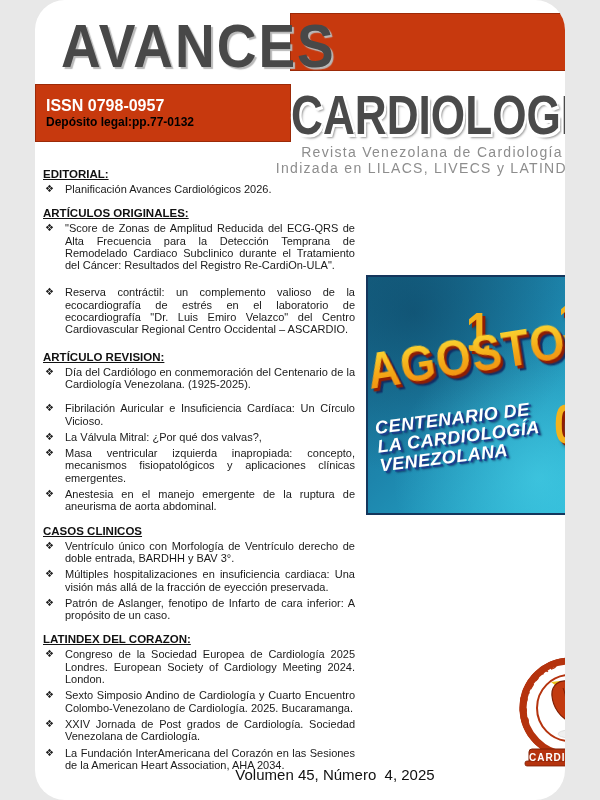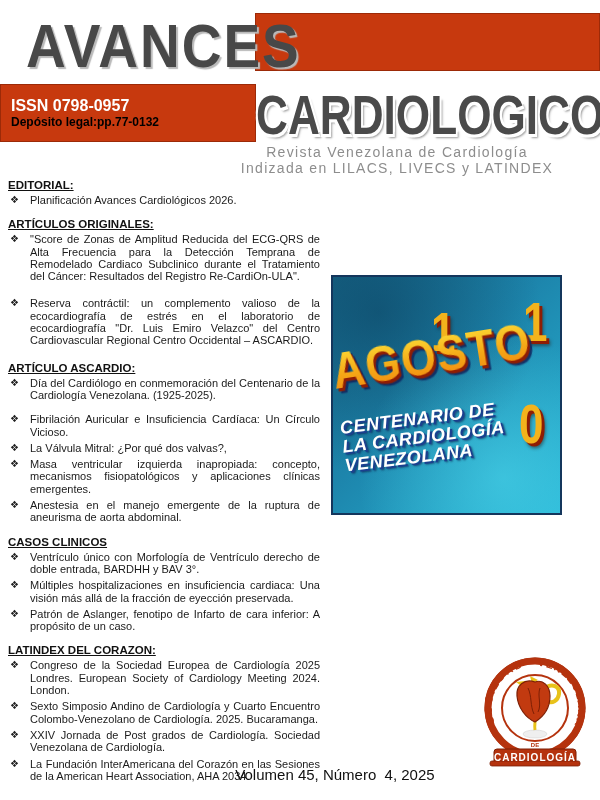--- a/index.html
+++ b/index.html
@@ -1,20 +1,21 @@
 <!DOCTYPE html>
 <html><head>
 <meta charset="utf-8">
 <style>
   * { margin:0; padding:0; box-sizing:border-box; }
   html,body { background:#e8e8e8; }
   .page {
-    position:relative; width:600px; height:800px; margin:0 auto;
+    position:relative; width:530px; height:800px; margin:0 auto;
     background:#ffffff; overflow:hidden;
     font-family:"Liberation Sans", sans-serif;
+    border-radius:30px;
   }
   
   .red-top {
     position:absolute; left:255px; top:13px; width:345px; height:58px;
     background:#c7390e; border:1px solid #9c2a08;
   }
   .title-avances {
     position:absolute; left:26px; top:10px; width:560px;
     font-size:55px; font-weight:bold; color:#484848;
     letter-spacing:2px; transform:scaleY(1.12); transform-origin:top left;
@@ -33,21 +34,21 @@
     transform:scale(0.96,1.22); transform-origin:top left;
     white-space:nowrap; letter-spacing:0px;
     text-shadow:-2px -2px 0 #fff, 2px -2px 0 #fff, -2px 2px 0 #fff, 2px 2px 0 #fff, 3px 3px 2px #9a9a9a;
   }
   .subtitle { position:absolute; left:212px; width:370px; text-align:center; color:#8d8d8d; letter-spacing:1.3px; }
   .subtitle-1 { top:144px; font-size:14px; }
   .subtitle-2 { top:160px; font-size:14px; }
   
   .toc { position:absolute; left:8px; top:164px; width:312px; color:#1a1a1a; }
   .toc-section { margin-top:12px; }
-  .toc-section:first-child { margin-top:15px; }
+  .toc-section:first-child { margin-top:4px; }
   .toc-heading {
     font-size:11.5px; font-weight:bold; text-decoration:underline;
     margin-bottom:3px; color:#111;
   }
   .toc-list { list-style:none; }
   .toc-item {
     position:relative; padding-left:22px; margin-bottom:4px;
     font-size:11px; line-height:12.3px; text-align:justify;
   }
   .toc-list.loose .toc-item { margin-bottom:15px; }
@@ -119,21 +120,21 @@
         </ul>
       </div>
       <div class="toc-section">
         <div class="toc-heading">ARTÍCULOS ORIGINALES:</div>
         <ul class="toc-list loose">
           <li class="toc-item"><span class="bullet-glyph">❖</span><span>"Score de Zonas de Amplitud Reducida del ECG-QRS de Alta Frecuencia para la Detección Temprana de Remodelado Cardiaco Subclinico durante el Tratamiento del Cáncer: Resultados del Registro Re-CardiOn-ULA".</span></li>
           <li class="toc-item"><span class="bullet-glyph">❖</span><span>Reserva contráctil: un complemento valioso de la ecocardiografía de estrés en el laboratorio de ecocardiografía "Dr. Luis Emiro Velazco" del Centro Cardiovascular Regional Centro Occidental – ASCARDIO.</span></li>
         </ul>
       </div>
       <div class="toc-section">
-        <div class="toc-heading">ARTÍCULO ASCARDIO:</div>
+        <div class="toc-heading">ARTÍCULO REVISION:</div>
         <ul class="toc-list">
           <li class="toc-item"><span class="bullet-glyph">❖</span><span>Día del Cardiólogo en conmemoración del Centenario de la Cardiología Venezolana.   (1925-2025).</span></li>
         </ul>
       </div>
       <div class="toc-section">
         <ul class="toc-list">
           <li class="toc-item"><span class="bullet-glyph">❖</span><span>Fibrilación Auricular e Insuficiencia Cardíaca: Un Círculo Vicioso.</span></li>
           <li class="toc-item"><span class="bullet-glyph">❖</span><span>La Válvula Mitral: ¿Por qué dos valvas?,</span></li>
           <li class="toc-item"><span class="bullet-glyph">❖</span><span>Masa ventricular izquierda inapropiada: concepto, mecanismos fisiopatológicos y aplicaciones clínicas emergentes.</span></li>
           <li class="toc-item"><span class="bullet-glyph">❖</span><span>Anestesia en el manejo emergente de la ruptura de aneurisma de aorta abdominal.</span></li>

